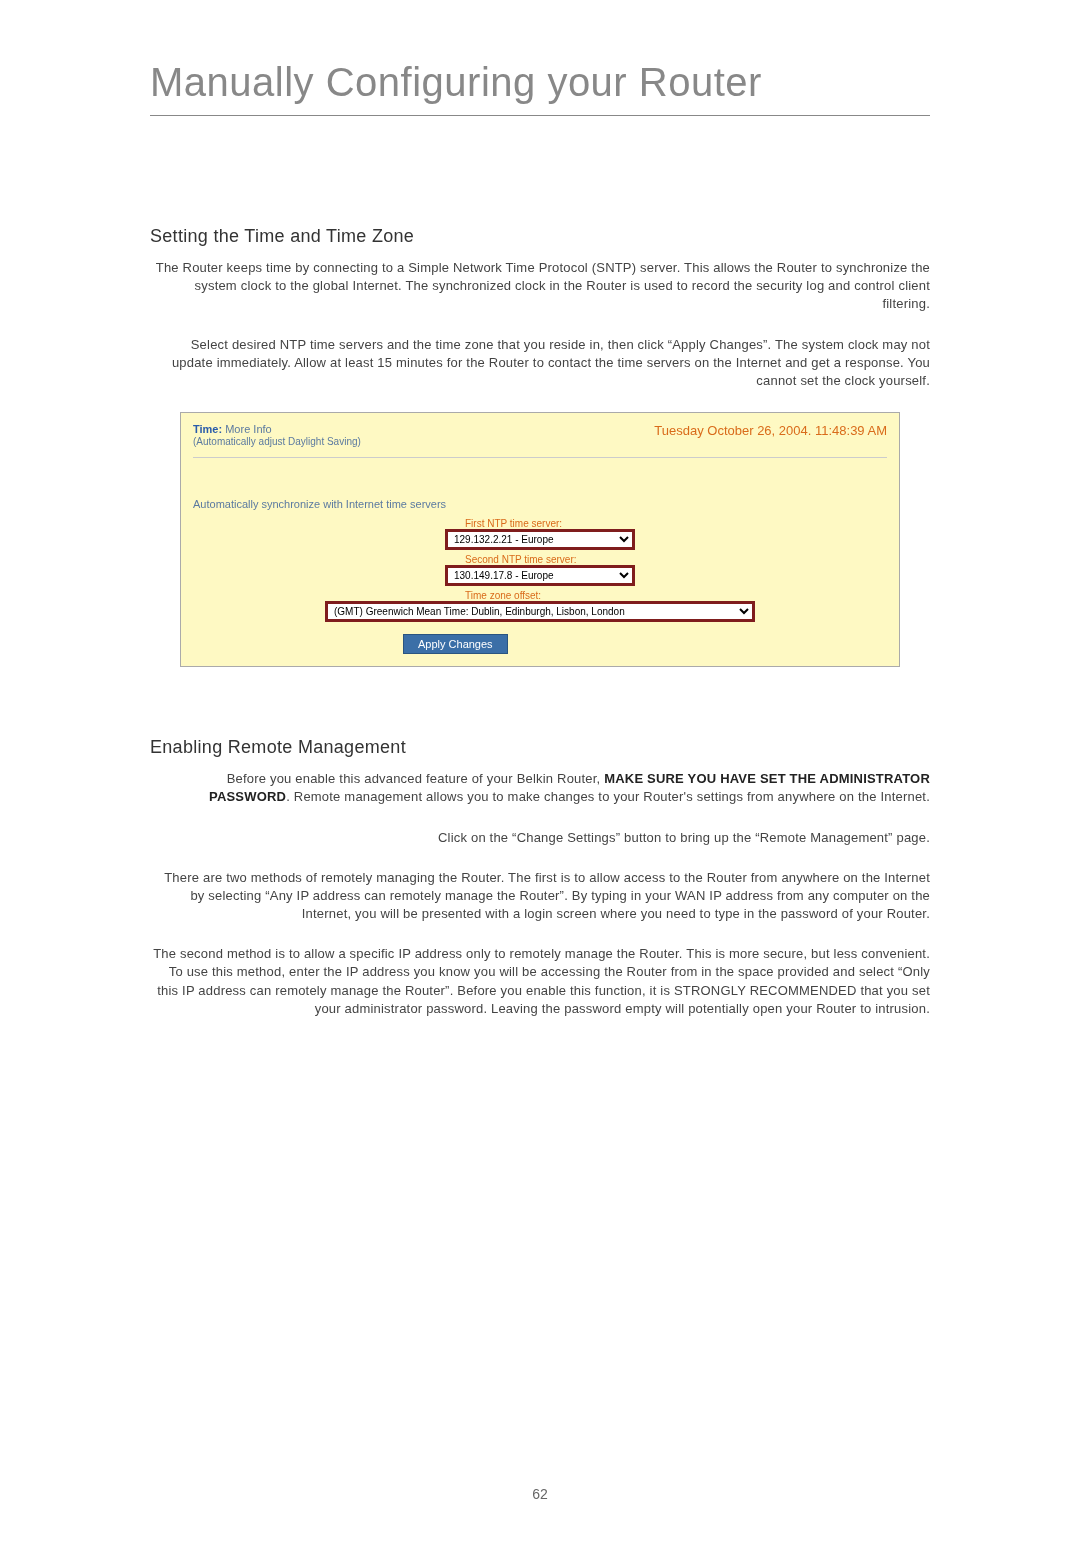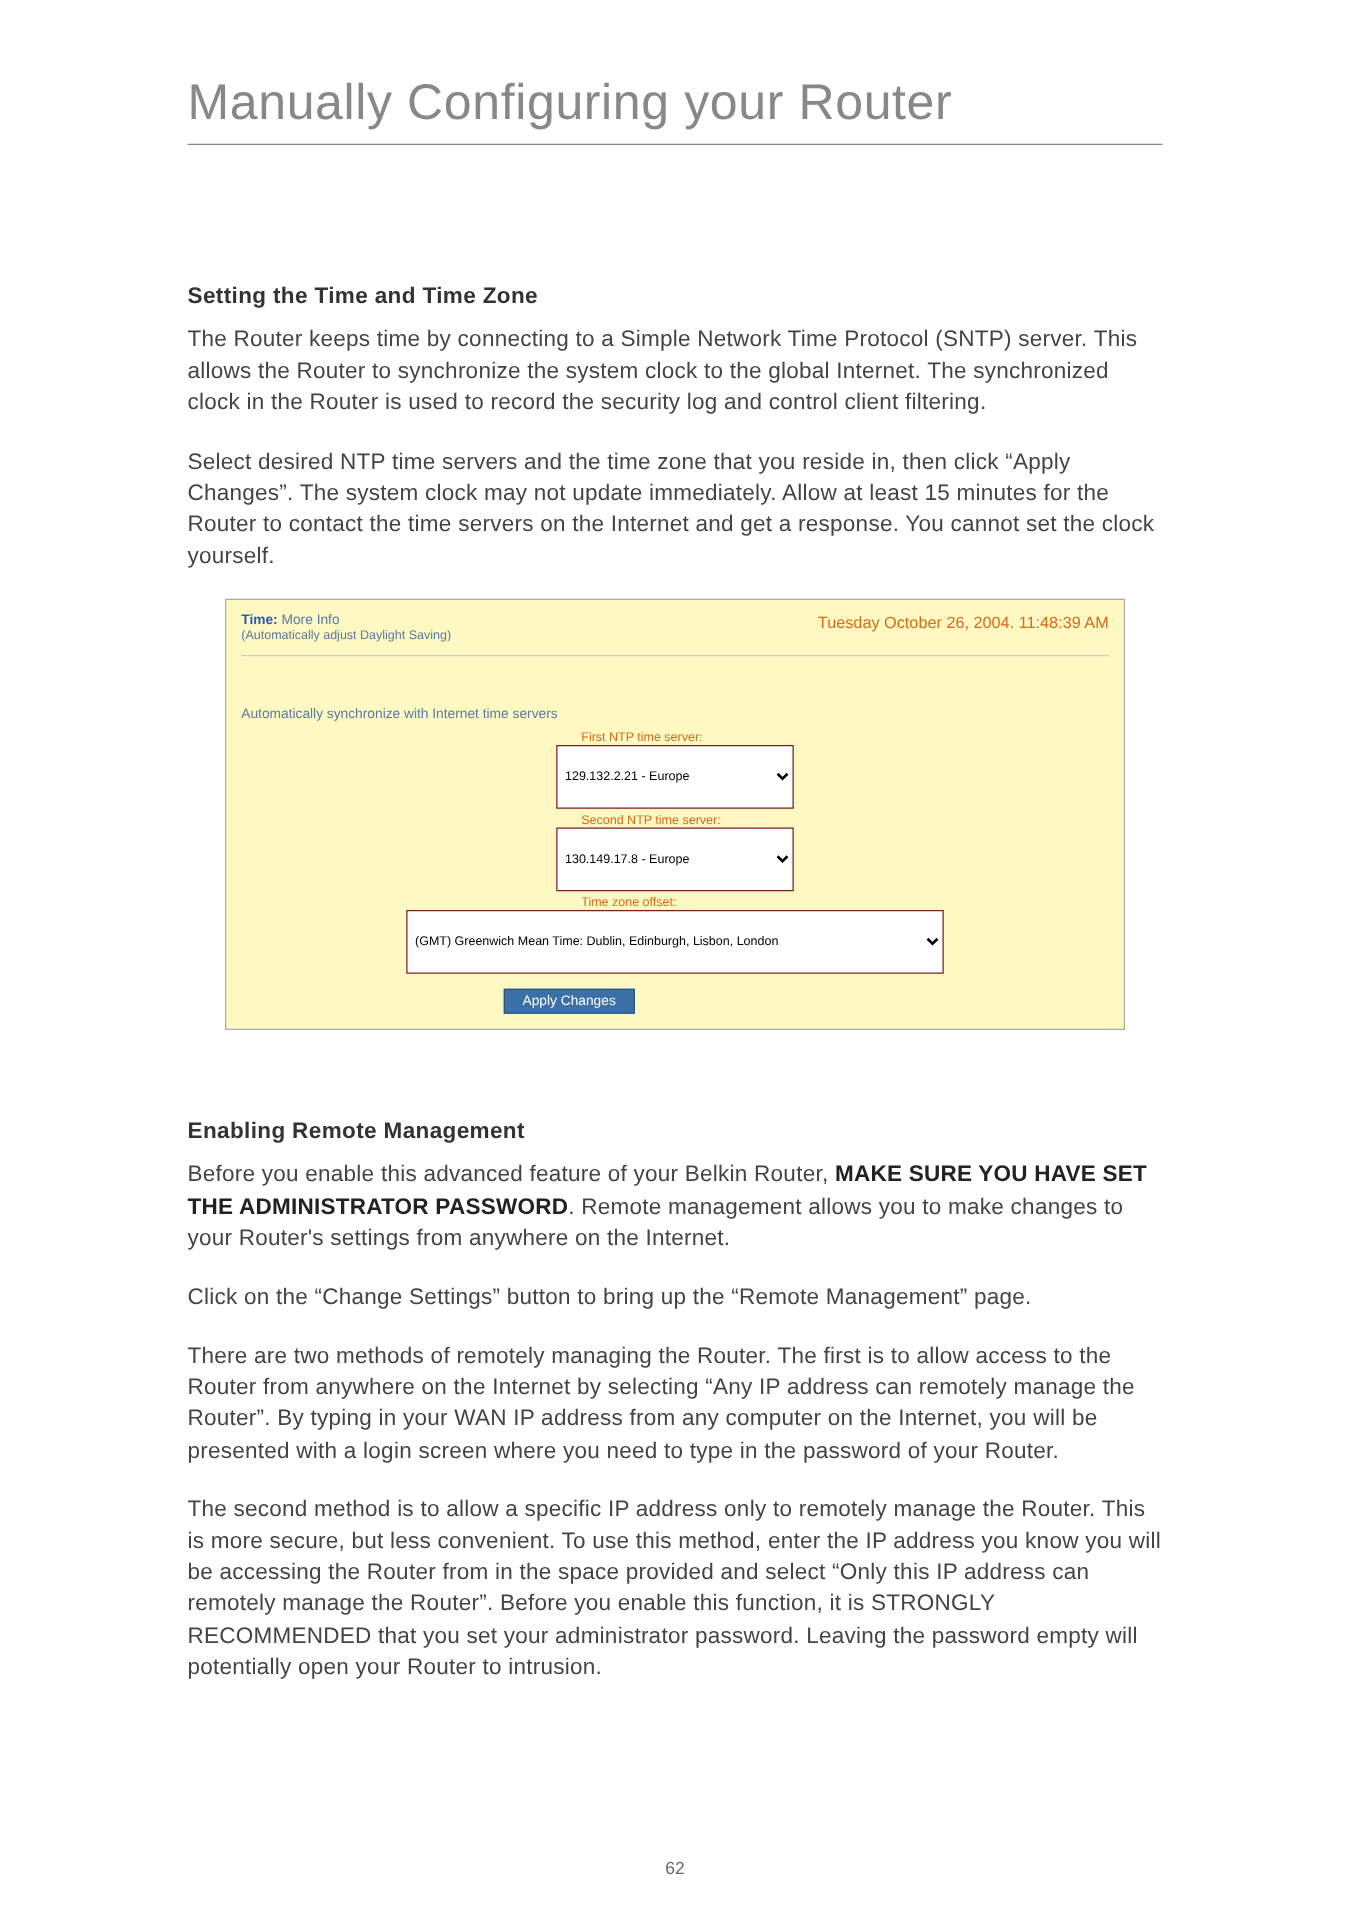--- a/index.html
+++ b/index.html
@@ -16,31 +16,32 @@
       font-size: 40px;
       font-weight: 300;
       color: #888;
       letter-spacing: 0.5px;
       padding-bottom: 10px;
       border-bottom: 1px solid #888;
       margin-bottom: 110px;
     }
     .section-heading {
       font-size: 18px;
-      font-weight: bold;
+      font-weight: normal;
       color: #333;
       margin-bottom: 12px;
       letter-spacing: 0.3px;
     }
     .body-text {
-      font-size: 18px;
+      font-size: 13px;
       line-height: 1.4;
       color: #444;
       letter-spacing: 0.2px;
       margin-bottom: 22px;
+      text-align: right;
     }
     .bold-warning {
       font-weight: bold;
       color: #222;
     }
     .screenshot-box {
       border: 1px solid #aaa;
       background: #fef9c3;
       margin: 10px 30px 70px 30px;
       padding: 10px 12px 12px 12px;
@@ -88,22 +89,22 @@
     }
     .ss-row-label {
       color: #d96b1a;
       font-size: 10px;
       width: 150px;
       flex-shrink: 0;
     }
     .ss-select {
       font-size: 10px;
       font-family: Arial, sans-serif;
-      padding: 18px 2px;
-      border: 1px solid #7f1d1d;
+      padding: 1px 2px;
+      border: 3px solid #7f1d1d;
       background: #fff;
     }
     .ss-select.narrow { width: 190px; }
     .ss-select.wide { width: 430px; }
     .ss-apply-btn {
       display: inline-block;
       background: #3b6fa7;
       color: #fff;
       font-size: 11px;
       padding: 3px 14px;

